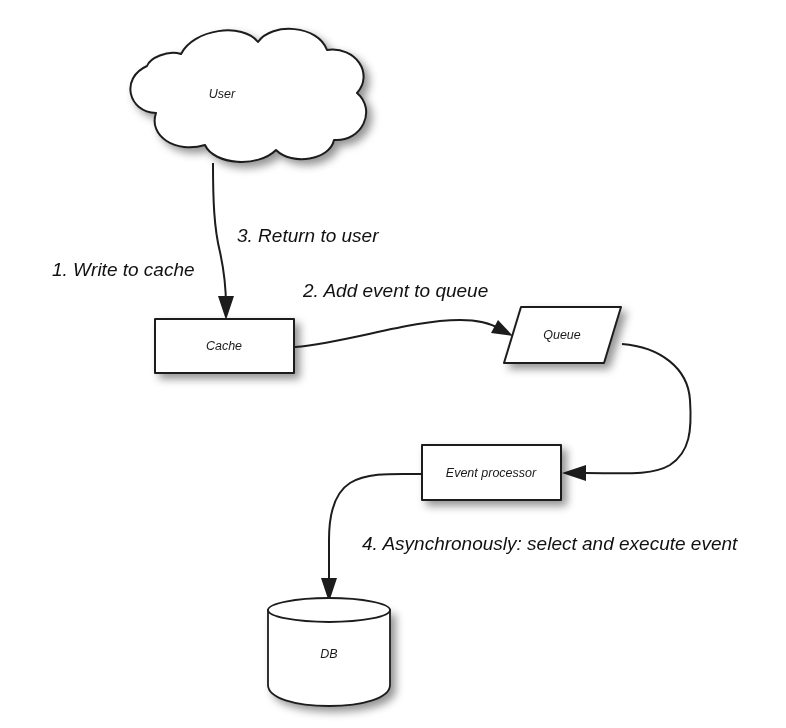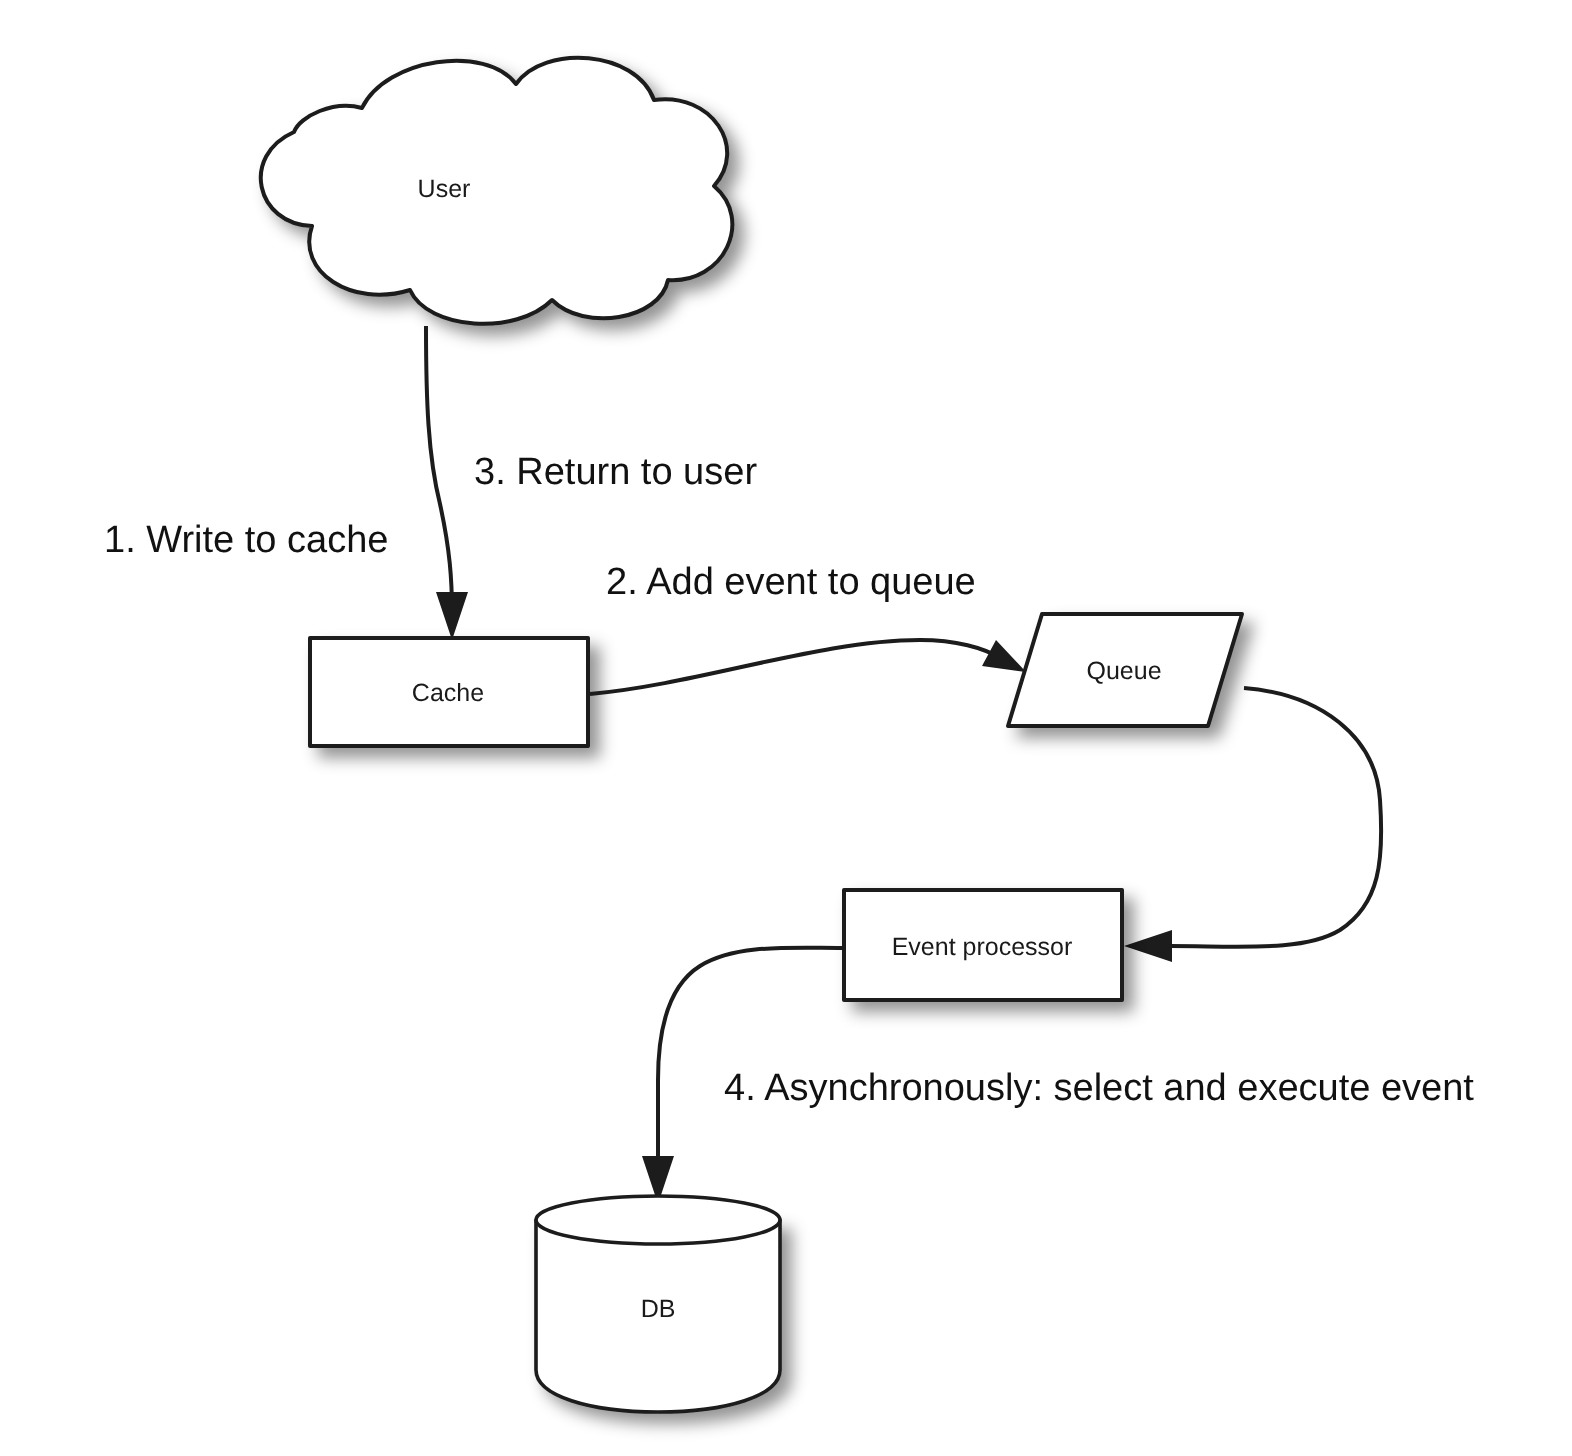--- a/index.html
+++ b/index.html
@@ -13,20 +13,21 @@
     height: 728px;
     font-family: "Liberation Sans", sans-serif;
     color: #1a1a1a;
     overflow: hidden;
   }
   #diagram-canvas {
     position: relative;
     width: 786px;
     height: 728px;
     background: #ffffff;
+    font-style: italic;
   }
   svg#diagram-svg {
     display: block;
     width: 786px;
     height: 728px;
   }
   .node-shape {
     fill: #ffffff;
     stroke: #1c1c1c;
     stroke-width: 2;

